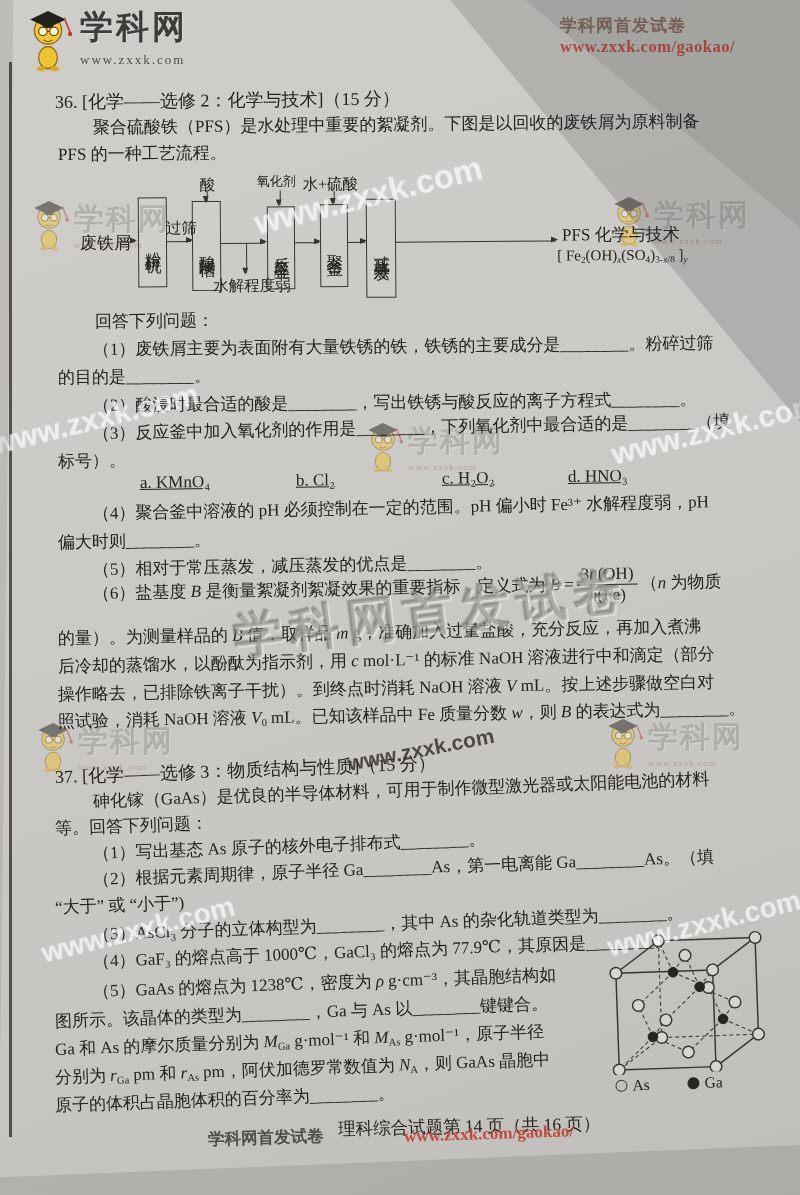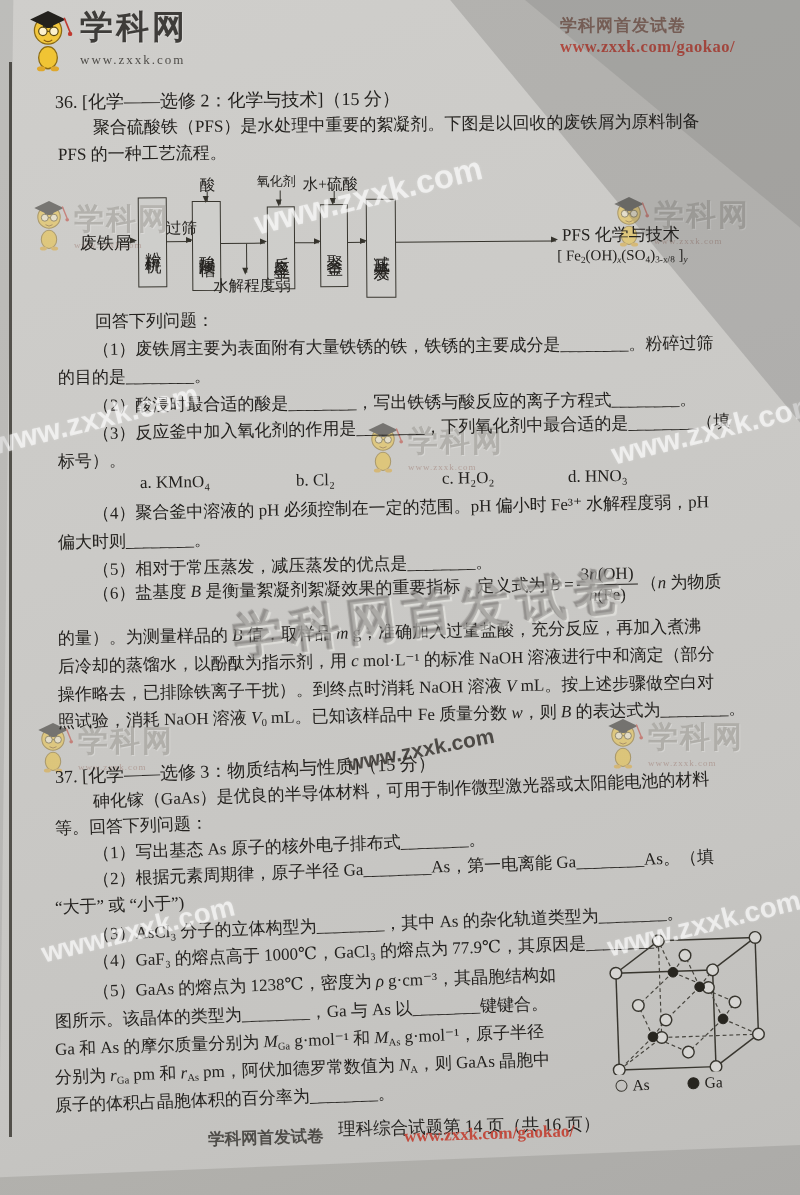--- a/index.html
+++ b/index.html
@@ -56,21 +56,21 @@
   .ar:after{content:"";position:absolute;right:-2px;top:-4.6px;width:0;height:0;
             border-left:7px solid #35332c;border-top:3.7px solid transparent;border-bottom:3.7px solid transparent;}
   .ad{position:absolute;width:0;border-left:1.7px solid #35332c;}
   .ad:after{content:"";position:absolute;left:-4.6px;bottom:-2px;width:0;height:0;
             border-top:7px solid #35332c;border-left:3.7px solid transparent;border-right:3.7px solid transparent;}
   .flow .lbl{font-size:15.5px;}
   .flow .prod1{font-size:17px;}
   .flow .prod2{font-size:15px;}
   
   .opts{position:absolute;left:60px;top:474px;width:715px;height:26px;z-index:3;transform:rotate(-0.8deg);transform-origin:left center;}
-  .opts span{position:absolute;white-space:nowrap;font-size:17px;}
+  .opts span{position:absolute;white-space:nowrap;font-size:17px;text-decoration:underline;}
   
   .fig{position:absolute;left:585px;top:926px;width:212px;height:178px;z-index:3;transform:rotate(-2deg);transform-origin:left center;}
   .fig svg{position:absolute;left:0;top:0;}
   .legend{position:absolute;left:28px;top:152px;font-size:15.5px;white-space:nowrap;}
   .legend .sym{display:inline-block;width:10px;height:10px;border-radius:50%;margin-right:5px;vertical-align:-1px;}
   .sym-open{border:1.6px solid #38362f;background:transparent;}
   .sym-filled{background:#27251f;border:1.6px solid #27251f;}
   .legend .gap{display:inline-block;width:34px;}
   
   .foot-page{position:absolute;left:338px;top:1114px;font-size:17.5px;z-index:5;transform:rotate(-1.2deg);white-space:nowrap;}

